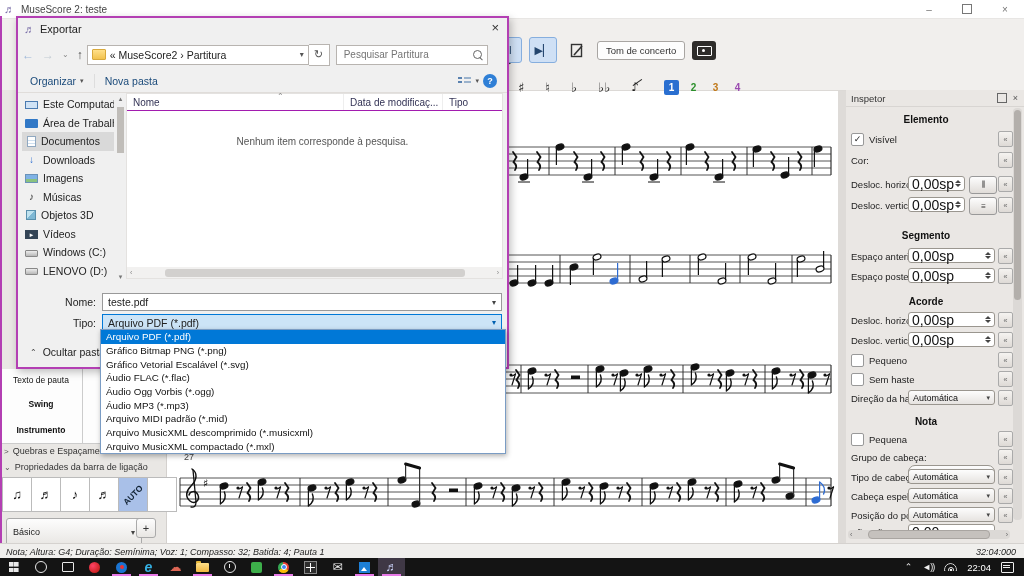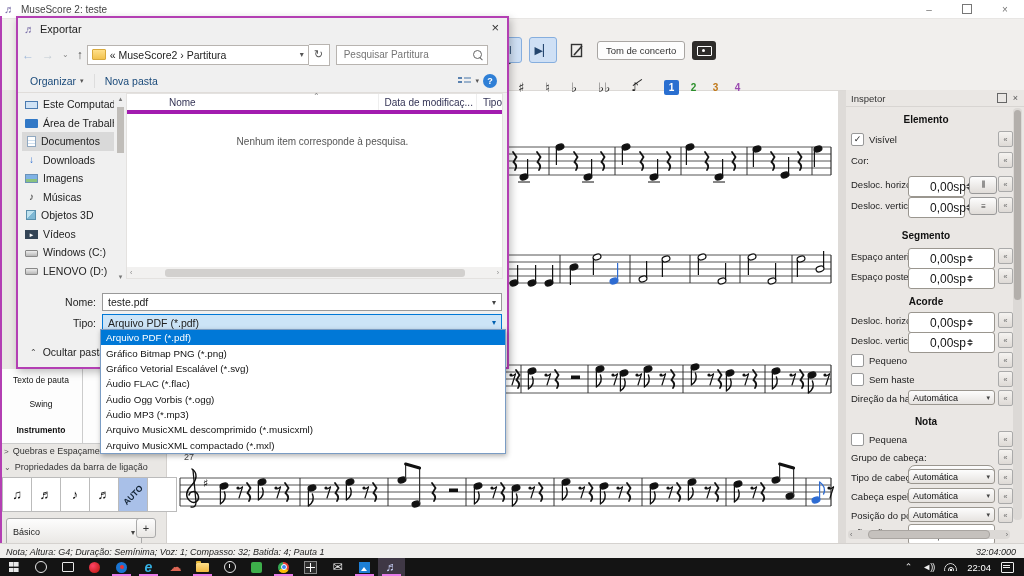--- a/index.html
+++ b/index.html
@@ -55,22 +55,22 @@
   #ws-add{position:absolute;left:136px;top:428px;width:18px;height:18px;background:linear-gradient(#fdfdfd,#e8e6e3);
     border:1px solid #aaa;border-radius:3px;font-size:11px;color:#333;display:flex;align-items:center;justify-content:center;}
   
   #inspector{left:846px;top:90px;width:178px;height:453px;background:#eae7e4;z-index:1;font-size:9.5px;color:#222;}
   #insp-head{position:absolute;left:0;top:0;width:178px;height:17px;display:flex;align-items:center;
     padding-left:5px;box-sizing:border-box;font-size:9.5px;color:#333;border-bottom:1px solid #d8d5d2;}
   #insp-head .hic{margin-left:auto;display:flex;gap:6px;padding-right:6px;color:#555;font-size:9px;align-items:center;}
   .float-box{width:8px;height:8px;border:1px solid #666;}
   .isec{position:absolute;width:160px;text-align:center;font-weight:bold;font-size:10px;color:#111;}
   .irow{position:absolute;left:5px;height:16px;display:flex;align-items:center;white-space:nowrap;}
-  .ifield{position:absolute;left:62px;height:21px;background:#fff;border:1px solid #9a968f;border-radius:3px;
-    font-size:12px;display:flex;align-items:center;padding:0 21px;box-sizing:border-box;color:#111;}
+  .ifield{position:absolute;left:62px;height:15px;background:#fff;border:1px solid #9a968f;border-radius:3px;
+    font-size:14px;display:flex;align-items:center;padding:0 3px;box-sizing:border-box;color:#111;}
   .spin{margin-left:auto;display:flex;flex-direction:column;justify-content:center;gap:1px;}
   .spin i{width:0;height:0;border-left:3px solid transparent;border-right:3px solid transparent;display:block;}
   .spin .up{border-bottom:3.5px solid #444;}
   .spin .dn{border-top:3.5px solid #444;}
   .icombo{position:absolute;left:62px;width:87px;height:15px;background:linear-gradient(#fdfdfd,#e6e3e0);
     border:1px solid #9a968f;border-radius:3px;font-size:9px;display:flex;align-items:center;padding:0 4px;box-sizing:border-box;color:#111;}
   .icombo .arr{margin-left:auto;font-size:7px;color:#444;}
   .reset-btn{position:absolute;left:152px;width:13px;height:14px;background:linear-gradient(#f5f3f0,#dedad6);
     border:1px solid #aaa;border-radius:2px;font-size:7px;color:#666;display:flex;align-items:center;justify-content:center;}
   .chk{width:11px;height:11px;background:#fff;border:1px solid #999;border-radius:2px;margin-right:5px;
@@ -169,21 +169,21 @@
   .si-downloads{color:#2f6fd0;font-weight:bold;}
   .si-pictures{background:linear-gradient(180deg,#7fb2e5 55%,#8ac27f 55%);border:1px solid #6a92b8;height:9px;margin-top:1px;box-sizing:border-box;}
   .si-music{color:#333;}
   .si-objects3d{background:linear-gradient(135deg,#bfe2ef 50%,#7fb8d4 50%);border:1px solid #5a90ac;width:10px;height:10px;margin-left:1px;box-sizing:border-box;}
   .si-videos{background:#334455;height:9px;margin-top:1px;color:#fff;font-size:7px;line-height:9px;}
   .si-drive{background:linear-gradient(#ececec,#b8b8b8);border:1px solid #888;height:7px;margin-top:2px;border-radius:1px;box-sizing:border-box;}
   #side-scroll{position:absolute;left:98px;top:2px;width:9px;height:186px;background:#f0f0f0;}
   #side-scroll .thumb{position:absolute;left:1px;top:12px;width:7px;height:46px;background:#c0bdb9;}
   #side-scroll .sarr{position:absolute;left:0;width:9px;font-size:7px;color:#777;text-align:center;}
   #dlg-list{position:absolute;left:108px;top:0;width:377px;height:186px;background:#fff;border:1px solid #e4e2e0;box-sizing:border-box;}
-  #list-head{display:flex;height:16px;border-bottom:4px solid #a21caf;font-size:10px;color:#335;align-items:center;padding-left:36px;}
+  #list-head{display:flex;height:16px;border-bottom:1px solid #a21caf;font-size:10px;color:#335;align-items:center;}
   #list-head .col{padding-left:6px;border-right:1px solid #eee;height:16px;display:flex;align-items:center;}
   #sort-marker{position:absolute;left:150px;top:-2px;font-size:8px;color:#888;}
   #empty-msg{position:absolute;left:8px;top:42px;width:100%;text-align:center;font-size:10px;color:#555;}
   #list-hscroll{position:absolute;left:0;bottom:0;width:100%;height:11px;background:#f2f1f0;display:flex;align-items:center;justify-content:space-between;font-size:7px;color:#888;padding:0 3px;box-sizing:border-box;}
   #list-hscroll .thumb{width:300px;height:8px;background:#d2d0ce;border-radius:3px;}
   .dlg-label{position:absolute;width:76px;text-align:right;font-size:10.5px;color:#222;}
   #name-combo{position:absolute;left:84px;top:275px;width:400px;height:18px;background:#fff;border:1px solid #999;
     display:flex;align-items:center;font-size:10.5px;padding:0 5px;box-sizing:border-box;}
   #type-combo{position:absolute;left:84px;top:296px;width:400px;height:17px;background:#cce4f7;border:1px solid #0078d7;
     display:flex;align-items:center;font-size:10.5px;padding:0 5px;box-sizing:border-box;}
@@ -517,21 +517,21 @@
   </div>
   <div id="measure-number" class="abs">27</div>
   <div id="splitter" class="abs"></div>
 
   <div id="palette" class="abs">
     <div class="pal-row" style="top:279px;height:22px;">
       <span class="pal-cell">Texto de pauta</span>
       <span class="pal-cell">Tex</span>
     </div>
     <div class="pal-row" style="top:301px;height:26px;">
-      <span class="pal-cell" style="font-weight:normal;">Swing</span>
+      <span class="pal-cell" style="font-weight:bold;">Swing</span>
       <span class="pal-cell"></span>
     </div>
     <div class="pal-row" style="top:327px;height:26px;">
       <span class="pal-cell" style="font-weight:bold;">Instrumento</span>
       <span class="pal-cell"></span>
     </div>
     <div class="tree-row" style="top:356px;">
       <span style="font-size:8px;color:#555;">&gt;</span>
       <span>Quebras e Espaçamen</span>
     </div>
@@ -819,20 +819,21 @@
     </div>
   </div>
 
   <div id="type-dropdown" class="abs">
       <div class="dd-item selected">Arquivo PDF (*.pdf)</div>
       <div class="dd-item">Gráfico Bitmap PNG (*.png)</div>
       <div class="dd-item">Gráfico Vetorial Escalável (*.svg)</div>
       <div class="dd-item">Áudio FLAC (*.flac)</div>
       <div class="dd-item">Áudio Ogg Vorbis (*.ogg)</div>
       <div class="dd-item">Áudio MP3 (*.mp3)</div>
+      <div class="dd-item">Arquivo MIDI padrão (*.mid)</div>
       <div class="dd-item">Arquivo MusicXML descomprimido (*.musicxml)</div>
       <div class="dd-item">Arquivo MusicXML compactado (*.mxl)</div>
     </div>
 
   <div id="statusbar" class="abs">
     <span class="left">Nota; Altura: G4; Duração: Semínima; Voz: 1; Compasso: 32; Batida: 4; Pauta 1</span>
     <span class="right">32:04:000</span>
   </div>
 
   <div id="taskbar" class="abs">

